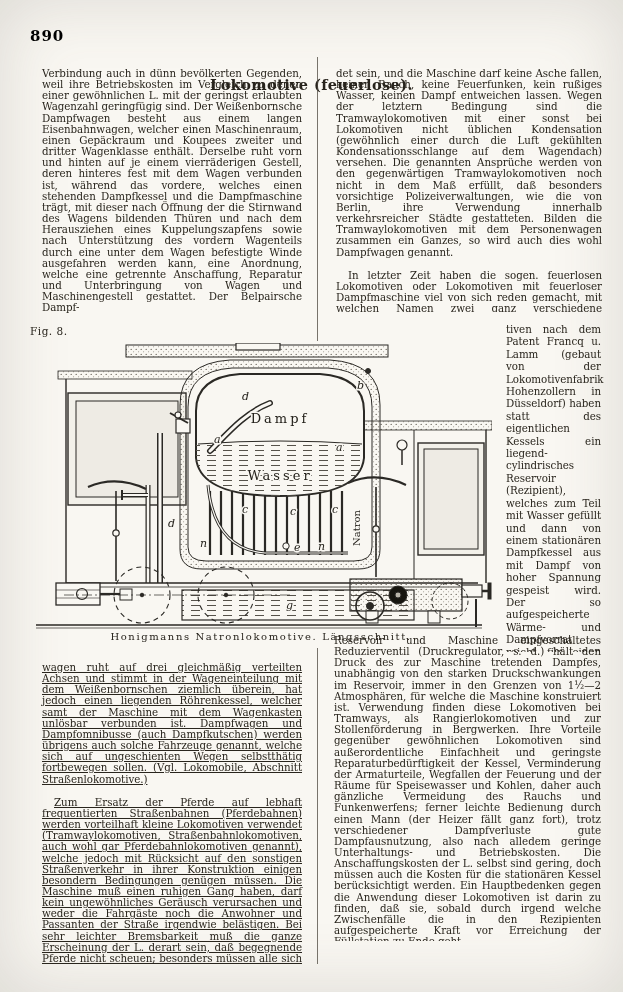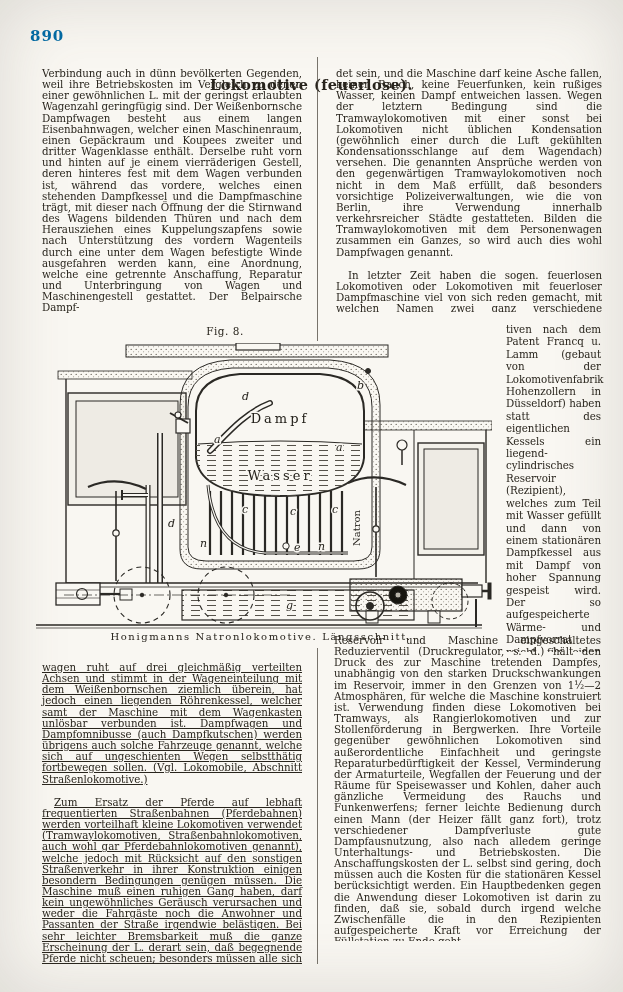--- a/index.html
+++ b/index.html
@@ -10,21 +10,21 @@
     color:#2a261f;
     overflow:hidden;
   }
   .vignette{
     position:absolute;inset:0;pointer-events:none;
     box-shadow:inset 0 0 70px rgba(90,85,70,.18);
   }
   
   .pagenum{
     position:absolute;left:30px;top:27px;
-    font-size:15px;font-weight:bold;letter-spacing:1px;color:#0369a1;
+    font-size:15px;font-weight:bold;letter-spacing:1px;color:#000000;
   }
   .runhead{
     position:absolute;left:0;top:28px;width:623px;text-align:center;
     font-size:14.5px;font-weight:bold;letter-spacing:.4px;color:#27231c;margin-top:48px;
   }
   
   .col{
     position:absolute;overflow:hidden;
     font-size:10.3px;line-height:11.15px;letter-spacing:-.05px;
     text-align:justify;color:#29251d;
@@ -36,21 +36,21 @@
   #right-narrow{left:494px;top:311px; width:119px; height:341px; line-height:12.4px;}
   #left-bottom{left:30px;  top:650px; width:284px; height:314px;text-decoration:underline;}
   #right-bottom{left:322px;top:623px; width:291px; height:318px;}
   .divider{
     position:absolute;width:1px;background:#4c473d;opacity:.75;
   }
   #divider-top{left:317px;top:57px;height:284px;}
   #divider-bottom{left:317px;top:648px;height:316px;}
   
   .fig-number{
-    position:absolute;left:30px;top:325px;width:390px;text-align:center;
+    position:absolute;left:30px;top:325px;width:390px;text-align:left;
     font-size:10.5px;color:#29251d;letter-spacing:.5px;
   }
   .figure-wrap{
     position:absolute;left:30px;top:343px;width:462px;height:286px;
   }
   .fig-caption{
     position:absolute;left:30px;top:631px;width:462px;text-align:center;
     font-size:10px;letter-spacing:1.6px;color:#27231c;
   }
   svg text{

